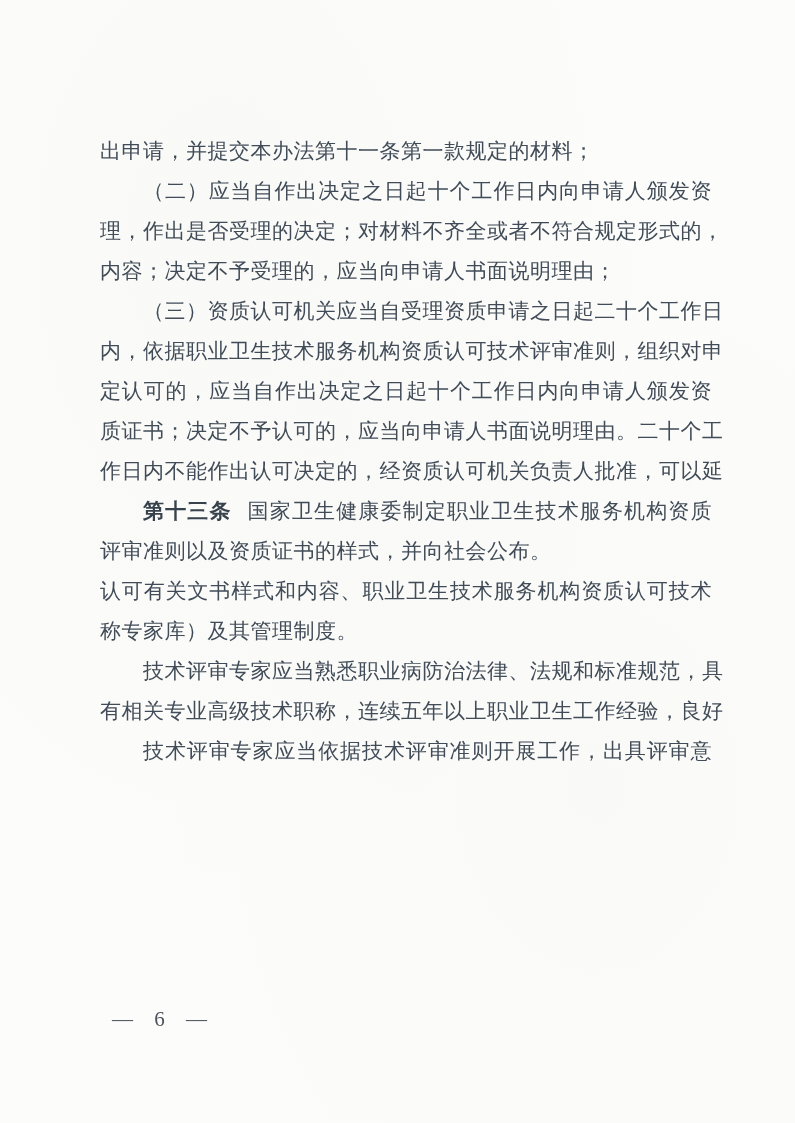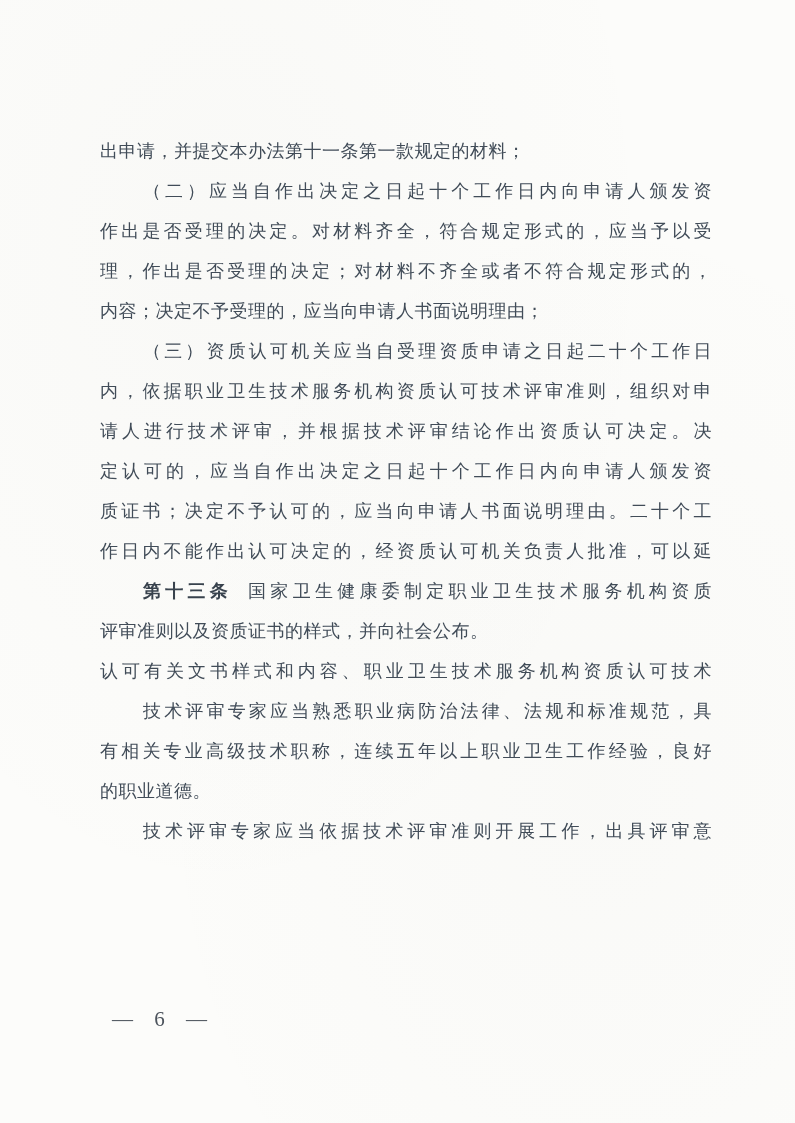--- a/index.html
+++ b/index.html
@@ -18,21 +18,21 @@
       #fcfcfa;
     overflow: hidden;
     font-family: "Liberation Serif", "DejaVu Serif", serif;
   }
   .text-block {
     position: absolute;
     left: 100px;
     top: 131px;
     width: 612px;
     color: #414c58;
-    font-size: 18px;
+    font-size: 21px;
   }
   .line {
     box-sizing: border-box;
     width: 612px;
     height: 40px;
     line-height: 40px;
     white-space: nowrap;
     letter-spacing: 0.5px;
   }
   .line.full {
@@ -63,37 +63,35 @@
   }
 </style>
 </head>
 <body>
 
 <div class="page">
 
   <div class="text-block">
     <div class="line end">出申请，并提交本办法第十一条第一款规定的材料；</div>
     <div class="line full indent">（二）应当自作出决定之日起十个工作日内向申请人颁发资</div>
-    <div class="line full">作出是否受理的决定。对材料齐全，符合规定形式的，应当予以受</div>
     <div class="line full">理，作出是否受理的决定；对材料不齐全或者不符合规定形式的，</div>
     <div class="line end">内容；决定不予受理的，应当向申请人书面说明理由；</div>
     <div class="line full indent">（三）资质认可机关应当自受理资质申请之日起二十个工作日</div>
     <div class="line full">内，依据职业卫生技术服务机构资质认可技术评审准则，组织对申</div>
-    <div class="line full">请人进行技术评审，并根据技术评审结论作出资质认可决定。决</div>
     <div class="line full">定认可的，应当自作出决定之日起十个工作日内向申请人颁发资</div>
     <div class="line full">质证书；决定不予认可的，应当向申请人书面说明理由。二十个工</div>
     <div class="line full">作日内不能作出认可决定的，经资质认可机关负责人批准，可以延</div>
 
     <div class="line full indent">
       <span class="term">第十三条</span><span>国家卫生健康委制定职业卫生技术服务机构资质</span>
     </div>
     <div class="line end">评审准则以及资质证书的样式，并向社会公布。</div>
     <div class="line full">认可有关文书样式和内容、职业卫生技术服务机构资质认可技术</div>
 
+    <div class="line end">称专家库）及其管理制度。</div>
     <div class="line full indent">技术评审专家应当熟悉职业病防治法律、法规和标准规范，具</div>
     <div class="line full">有相关专业高级技术职称，连续五年以上职业卫生工作经验，良好</div>
-    <div class="line end">的职业道德。</div>
     <div class="line full indent">技术评审专家应当依据技术评审准则开展工作，出具评审意</div>
   </div>
 
   <div class="page-num">— 6 —</div>
 
 </div>
 
 </body></html>

